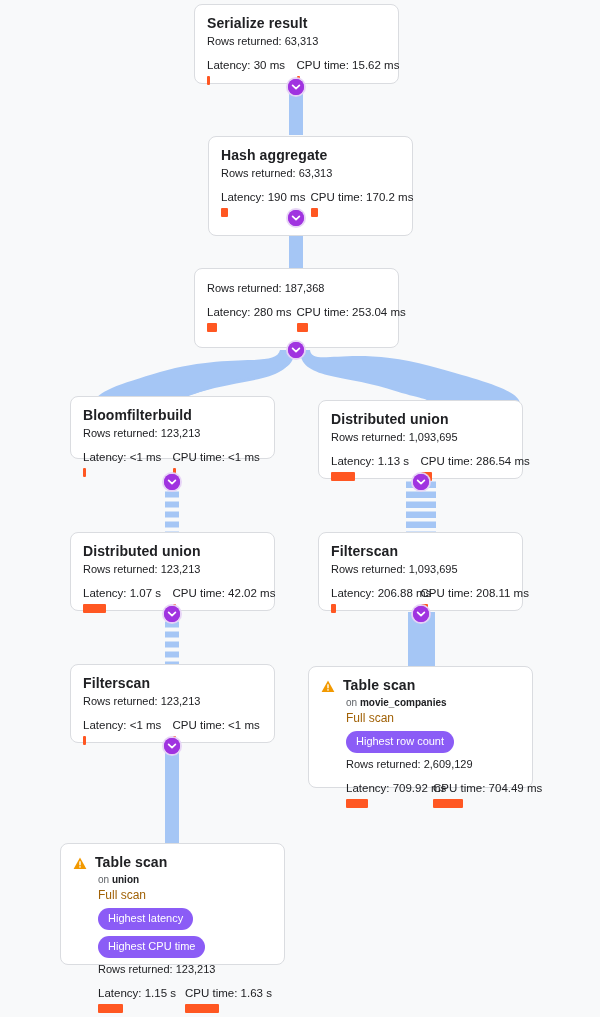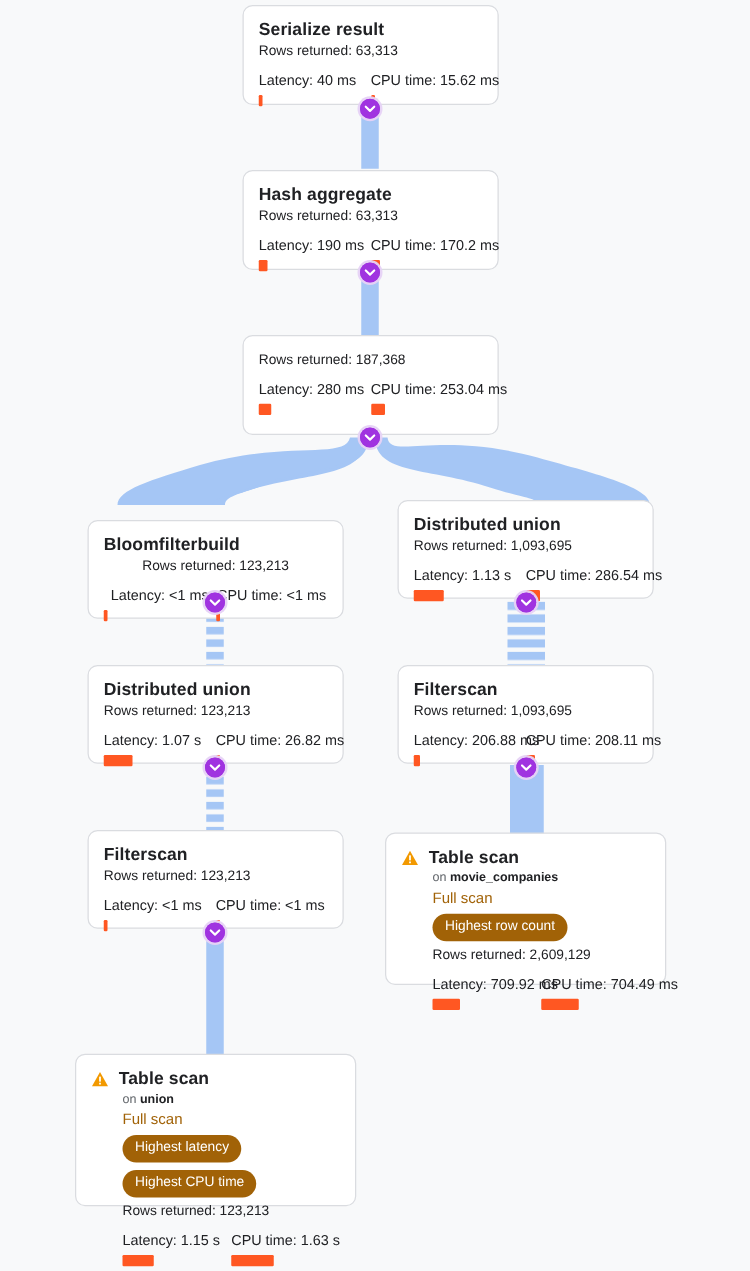--- a/index.html
+++ b/index.html
@@ -71,21 +71,21 @@
     color: #a16207;
     line-height: 16px;
   }
   .badges {
     display: flex;
     flex-wrap: wrap;
     gap: 6px;
     margin: 5px 0 3px 0;
   }
   .badge {
-    background: #a16207;
+    background: #8b5cf6;
     color: #ffffff;
     font-size: 11px;
     line-height: 11px;
     padding: 5px 10px 6px 10px;
     border-radius: 11px;
     white-space: nowrap;
   }
   .rows {
     font-size: 11px;
     color: #202124;
@@ -240,31 +240,31 @@
     </svg>
   </div>
 
   <div class="node" style="left:194px; top:4px; width:205px; height:80px;">
     <div class="node-head">
       <div class="node-title">Serialize result</div>
     </div>
     <div class="rows">Rows returned: 63,313</div>
     <div class="metrics">
       <div class="metric">
-        <div class="metric-label">Latency: 40 ms</div>
+        <div class="metric-label">Latency: 30 ms</div>
         <div class="metric-bar" style="width:3px;"></div>
       </div>
       <div class="metric">
         <div class="metric-label">CPU time: 15.62 ms</div>
         <div class="metric-bar" style="width:3px;"></div>
       </div>
     </div>
   </div>
 
-  <div class="node" style="left:194px; top:136px; width:205px; height:80px;">
+  <div class="node" style="left:208px; top:136px; width:205px; height:100px;">
     <div class="node-head">
       <div class="node-title">Hash aggregate</div>
     </div>
     <div class="rows">Rows returned: 63,313</div>
     <div class="metrics">
       <div class="metric">
         <div class="metric-label">Latency: 190 ms</div>
         <div class="metric-bar" style="width:7px;"></div>
       </div>
       <div class="metric">
@@ -281,21 +281,21 @@
         <div class="metric-label">Latency: 280 ms</div>
         <div class="metric-bar" style="width:10px;"></div>
       </div>
       <div class="metric">
         <div class="metric-label">CPU time: 253.04 ms</div>
         <div class="metric-bar" style="width:11px;"></div>
       </div>
     </div>
   </div>
 
-  <div class="node" style="left:70px; top:416px; width:205px; height:79px;text-align:center;">
+  <div class="node" style="left:70px; top:396px; width:205px; height:63px;">
     <div class="node-head">
       <div class="node-title">Bloomfilterbuild</div>
     </div>
     <div class="rows">Rows returned: 123,213</div>
     <div class="metrics">
       <div class="metric">
         <div class="metric-label">Latency: &lt;1 ms</div>
         <div class="metric-bar" style="width:3px;"></div>
       </div>
       <div class="metric">
@@ -326,21 +326,21 @@
     <div class="node-head">
       <div class="node-title">Distributed union</div>
     </div>
     <div class="rows">Rows returned: 123,213</div>
     <div class="metrics">
       <div class="metric">
         <div class="metric-label">Latency: 1.07 s</div>
         <div class="metric-bar" style="width:23px;"></div>
       </div>
       <div class="metric">
-        <div class="metric-label">CPU time: 26.82 ms</div>
+        <div class="metric-label">CPU time: 42.02 ms</div>
         <div class="metric-bar" style="width:3px;"></div>
       </div>
     </div>
   </div>
 
   <div class="node" style="left:318px; top:532px; width:205px; height:79px;">
     <div class="node-head">
       <div class="node-title">Filterscan</div>
     </div>
     <div class="rows">Rows returned: 1,093,695</div>

